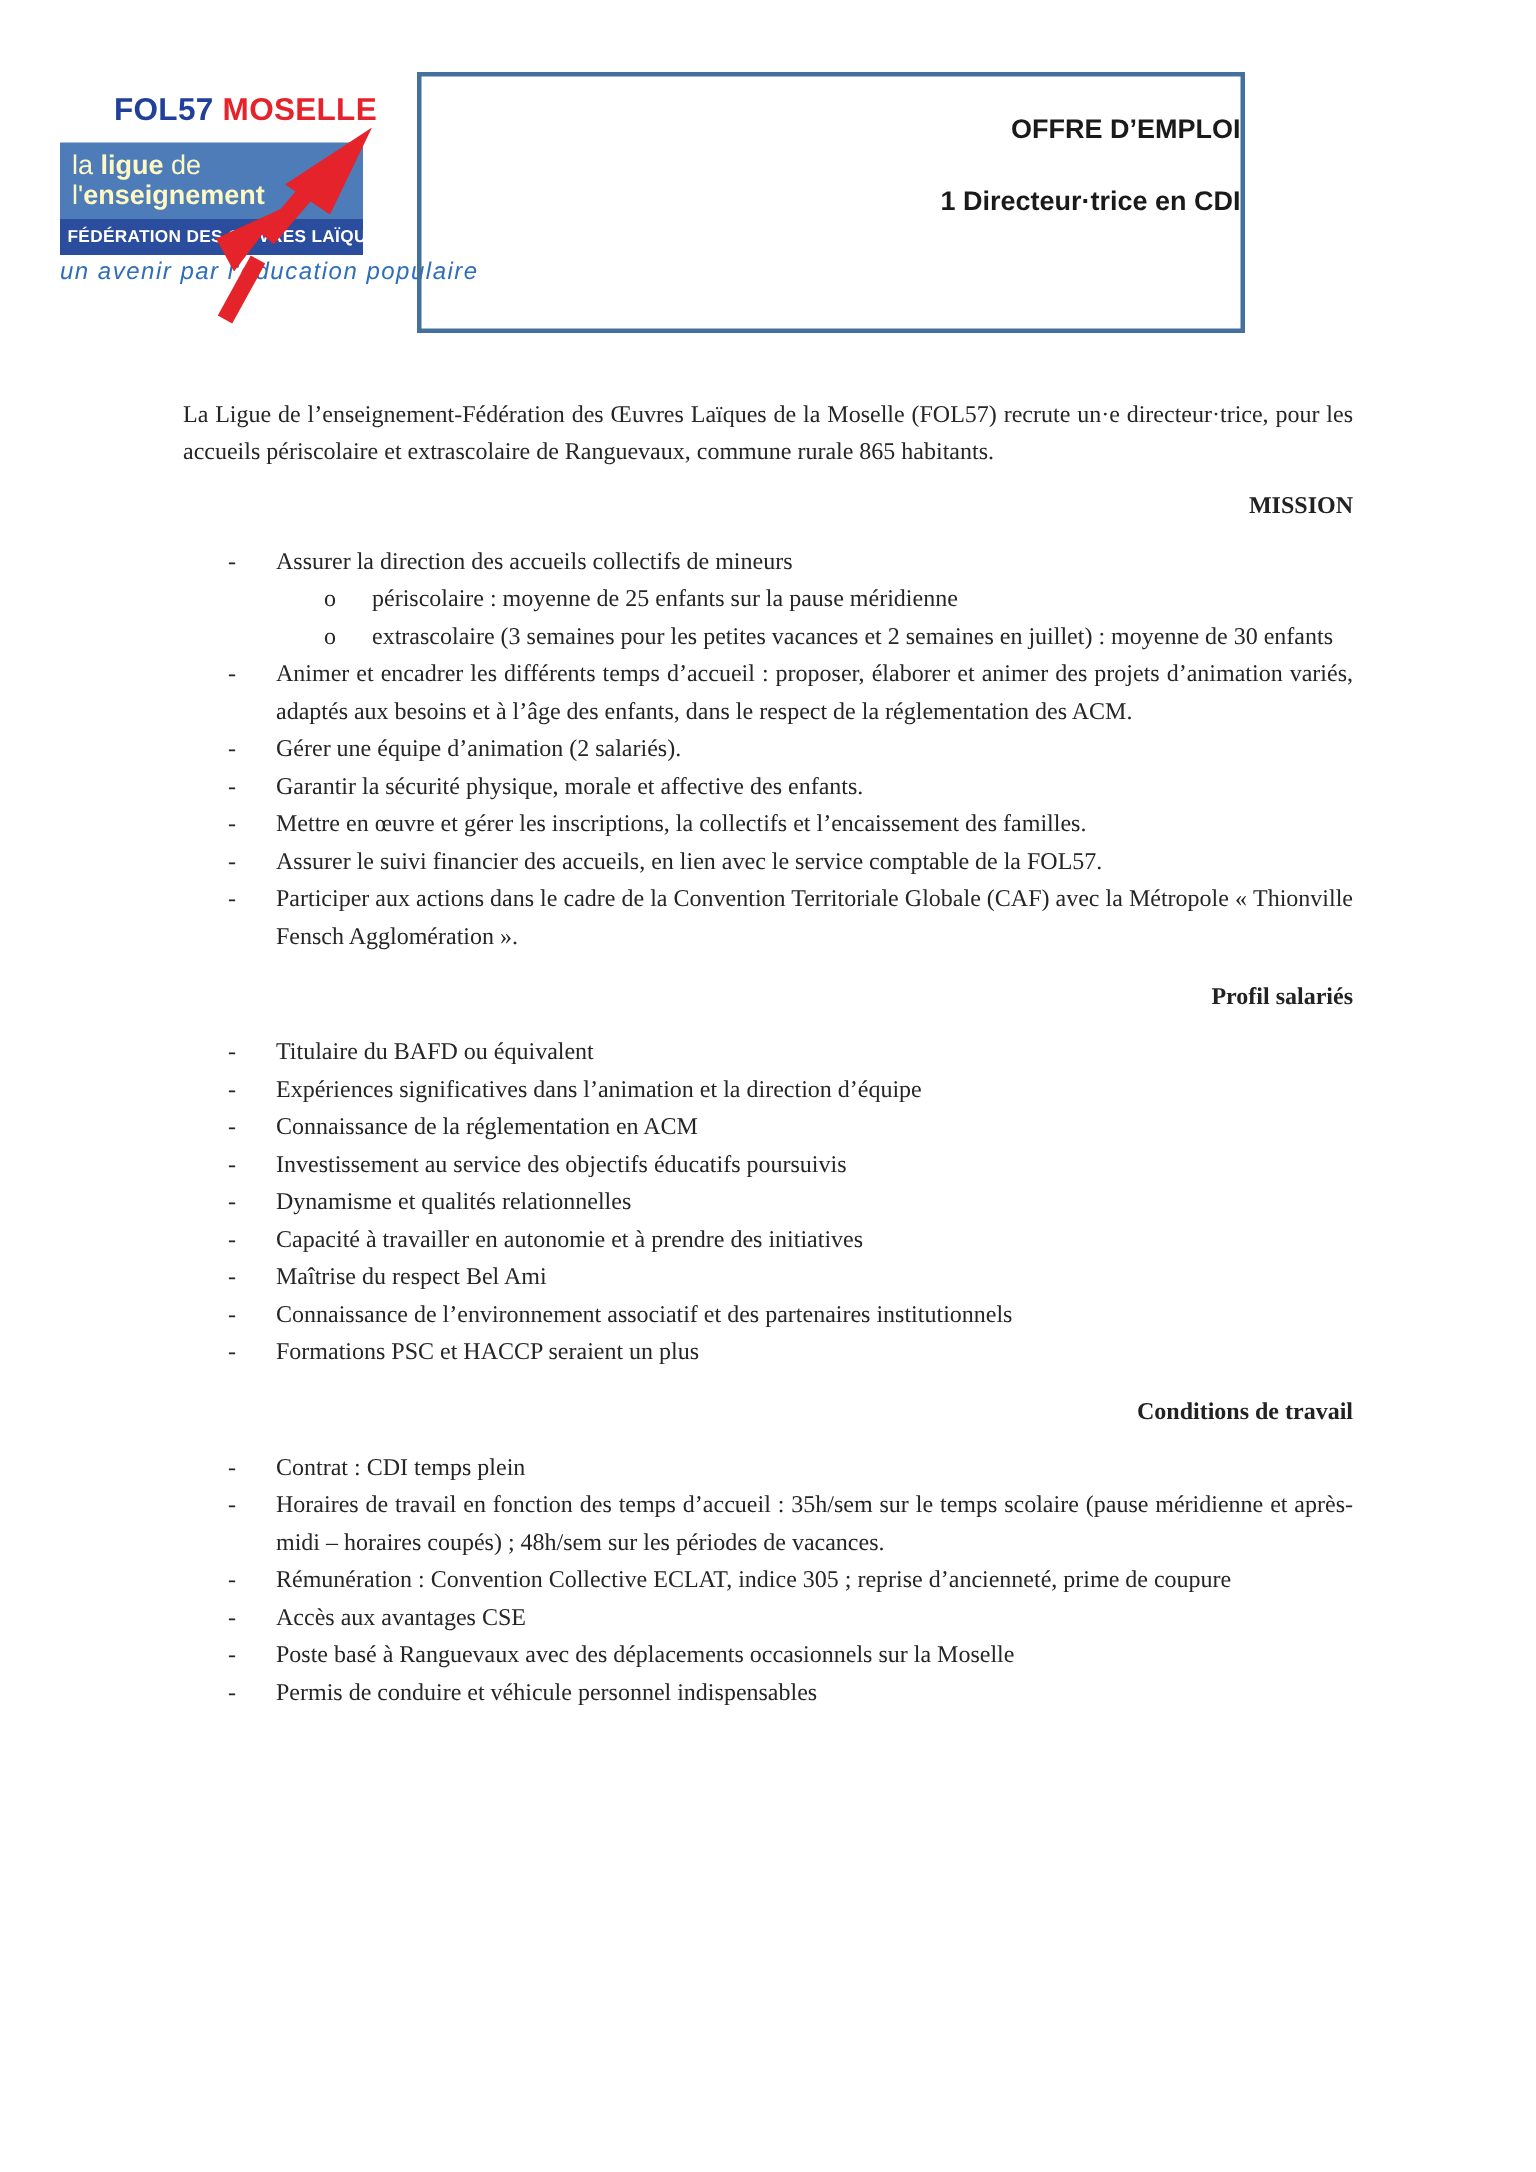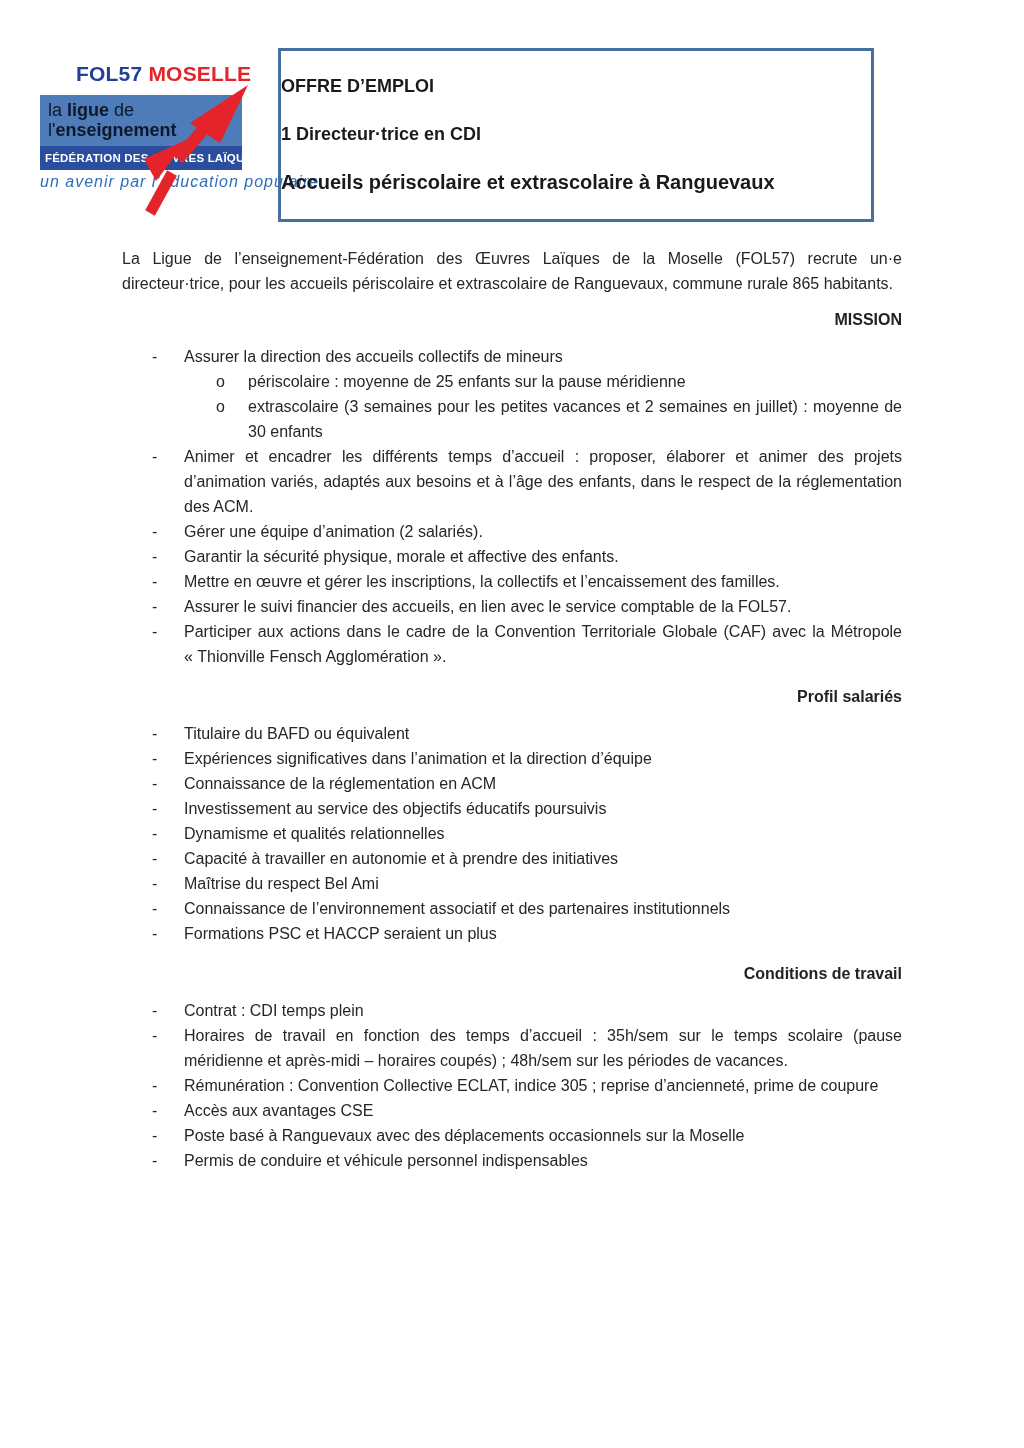--- a/index.html
+++ b/index.html
@@ -11,52 +11,53 @@
   }
   .page { position: relative; width: 1024px; height: 1448px; background: #ffffff; overflow: hidden; }
 
   
   .logo { position: absolute; left: 40px; top: 62px; width: 210px; }
   .logo-title { font-size: 21px; font-weight: bold; white-space: nowrap; letter-spacing: 0.2px; margin-left: 36px; }
   .logo-title .fol { color: #21409a; }
   .logo-title .moselle { color: #e5232a; }
   .logo-box { position: relative; margin-top: 9px; width: 202px; }
   .band-light {
-    background: #4d7cb9; color: #0f172a;
+    background: #4d7cb9; color: #fef9c3;
     font-size: 18px; line-height: 1.12; padding: 5px 8px 6px;
   }
   .band-light b { font-weight: bold; }
   .band-dark {
     background: #2a4d9e; color: #ffffff;
     font-size: 11.5px; font-weight: bold; letter-spacing: 0.2px;
     padding: 6px 5px; white-space: nowrap;
   }
   .logo-script {
     margin-top: 3px; color: #2f6fba; font-size: 16px; font-style: italic;
     letter-spacing: 1px; white-space: nowrap;
   }
   .logo-arrow { position: absolute; left: 82px; top: -16px; width: 130px; height: 145px; pointer-events: none; }
 
   
   .title-box {
-    position: absolute; left: 278px; top: 48px; width: 596px; height: 174px;
+    position: absolute; left: 278px; top: 48px; width: 552px; height: 174px;
     border: 3px solid #44709d; box-sizing: border-box;
-    text-align: left; color: #1a1a1a;
+    text-align: right; color: #1a1a1a;
   }
   .title-box p { margin: 0; font-weight: bold; }
   .tb-line1 { padding-top: 25px; font-size: 18px; }
   .tb-line2 { padding-top: 27px; font-size: 18px; }
   .tb-line3 { padding-top: 26px; font-size: 20px; }
 
   
   .content {
-    position: absolute; left: 122px; top: 246px; width: 780px;
+    position: absolute; left: 122px; top: 264px; width: 780px;
     font-size: 16px; line-height: 25px; color: #262626;
     text-align: justify;
     hyphens: auto;
+    font-family: Liberation Serif, serif;
   }
   .content p { margin: 0 0 11px 0; }
   .content h2 {
     font-size: 16px; line-height: 25px; font-weight: bold;
     margin: 15px 0 12px 0; color: #222222; text-align: right;
   }
   .content h2.first { margin-top: 10px; }
   ul.dash, ul.circle { list-style: none; margin: 0 0 12px 0; padding: 0; }
   ul.dash > li { display: flex; padding-left: 30px; }
   ul.dash > li > .mk { flex: 0 0 32px; }
@@ -88,21 +89,20 @@
         <line x1="56" y1="80" x2="92" y2="38" stroke="#e5232a" stroke-width="12"></line>
         <polygon points="68,44 126,6 98,64" fill="#e5232a"></polygon>
       </svg>
     </div>
     <div class="logo-script">un avenir par l'éducation populaire</div>
   </div>
 
   <div class="title-box">
     <p class="tb-line1">OFFRE D’EMPLOI</p>
     <p class="tb-line2">1 Directeur·trice en CDI</p>
-    <p class="tb-line3">Accueils périscolaire et extrascolaire à Ranguevaux</p>
   </div>
 
   <div class="content">
 
     <p class="intro">La Ligue de l’enseignement-Fédération des Œuvres Laïques de la Moselle (FOL57) recrute un·e directeur·trice, pour les accueils périscolaire et extrascolaire de Ranguevaux, commune rurale 865 habitants.</p>
 
     <h2 class="first">MISSION</h2>
 
     <ul class="dash">
       <li>

